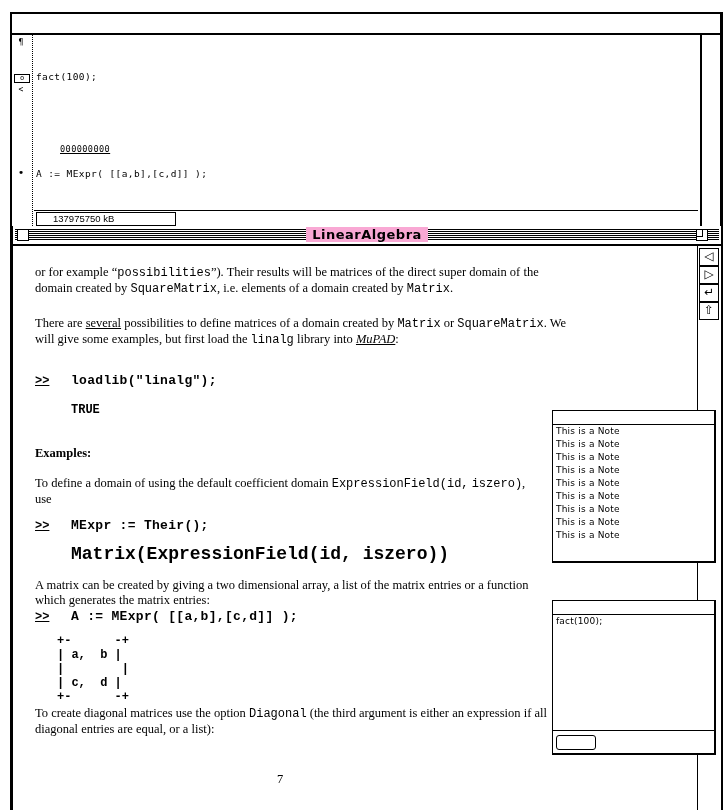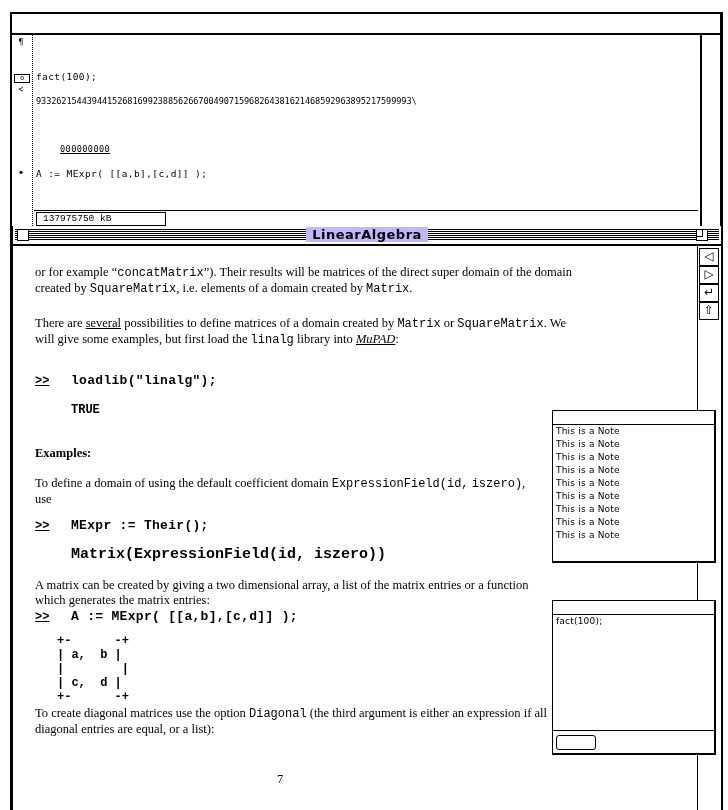--- a/index.html
+++ b/index.html
@@ -9,33 +9,33 @@
   
   #session { left:10px; top:12px; width:708px; height:212px; border:2px solid #000; border-right-width:3px; background:#fff; }
   #session-title { left:0; top:0; width:708px; height:19px; border-bottom:2px solid #000; background:#fff; }
   #session-gutter { left:0; top:21px; width:20px; height:191px; border-right:1px dotted #000; }
   #session-vscroll { left:688px; top:21px; width:20px; height:191px; border-left:2px solid #000; }
   #session-body { left:22px; top:21px; width:664px; height:170px; font-family:"DejaVu Sans Mono", monospace; font-size:9.5px; letter-spacing:0.4px; }
   .s-line { position:absolute; left:2px; white-space:nowrap; }
   .gut-mark { position:absolute; left:2px; width:14px; height:10px; font-size:8px; line-height:10px; text-align:center; font-family:"DejaVu Sans Mono", monospace; }
   .gut-box { border:1px solid #000; height:7px; line-height:7px; font-size:7px; }
   #session-status { left:22px; top:196px; width:664px; height:16px; border-top:1px solid #000; }
-  #memory-field { left:2px; top:1px; width:122px; height:12px; border:1px solid #000; font-family:Liberation Mono, monospace; font-size:9.5px; line-height:12px; padding-left:6px; }
+  #memory-field { left:2px; top:1px; width:122px; height:12px; border:1px solid #000; font-family:Liberation Sans, sans-serif; font-size:9.5px; line-height:12px; padding-left:16px; }
 
   
   #help { left:10px; top:226px; width:708px; height:584px; border-left:3px solid #000; border-right:2px solid #000; background:#fff; }
   #help-titlebar { left:0; top:0; width:708px; height:18px; border-bottom:2px solid #000; background:#fff; }
   .stripes { position:absolute; top:3px; height:11px;
     background:repeating-linear-gradient(to bottom, #000 0, #000 1px, #fff 1px, #fff 2px); }
   #close-box { left:4px; top:3px; width:10px; height:10px; border:1px solid #000; background:#fff; }
   #zoom-box { left:683px; top:3px; width:10px; height:10px; border:1px solid #000; background:#fff; }
   #zoom-box::after { content:""; position:absolute; left:0; top:0; width:5px; height:6px; border-right:1px solid #000; border-bottom:1px solid #000; }
   #collapse-box { left:696px; top:3px; width:8px; height:11px; background:repeating-linear-gradient(to bottom,#000 0,#000 1px,#fff 1px,#fff 2px); }
   #help-title { left:0; width:708px; top:1px; text-align:center; font-family:"DejaVu Sans", sans-serif; font-weight:bold; font-size:13px; line-height:16px; letter-spacing:0.5px; }
-  #help-title span { background:#c4b5fd; padding:0 6px; }
+  #help-title span { background:#f9a8d4; padding:0 6px; }
 
   #help-nav { left:684px; top:20px; width:22px; height:564px; border-left:1px solid #000; }
   .nav-btn { position:absolute; left:1px; width:18px; height:16px; border:1px solid #000; background:#fff; font-size:12px; line-height:15px; text-align:center; }
 
   #help-content { left:22px; top:34px; width:540px; font-family:"Liberation Serif", serif; font-size:12.5px; line-height:15px; }
   .p { position:absolute; left:0; width:540px; }
   .mono { font-family:"Liberation Mono", monospace; font-size:12px; }
   .prompt { position:absolute; left:0; font-family:"Liberation Mono", monospace; font-size:12px; text-decoration:underline; font-weight:bold; }
   .cmd { position:absolute; left:36px; white-space:nowrap; font-family:"Liberation Mono", monospace; font-size:13px; font-weight:bold; letter-spacing:0.3px; }
   .out { position:absolute; left:36px; white-space:nowrap; font-family:"Liberation Mono", monospace; font-size:12px; font-weight:bold; }
@@ -63,21 +63,20 @@
 
   <div id="session-gutter" class="abs">
     <span class="gut-mark" style="top:3px;">¶</span>
     <span class="gut-mark gut-box" style="top:39px;">o</span>
     <span class="gut-mark" style="top:50px;">&lt;</span>
     <span class="gut-mark" style="top:133px;font-size:11px;">•</span>
   </div>
 
   <div id="session-body" class="abs">
     <div class="s-line" style="top:36px;">fact(100);</div>
-    <div class="s-line" style="top:61px;font-size:8.6px;letter-spacing:-0.1px;">93326215443944152681699238856266700490715968264381621468592963895217599993\</div>
     <div class="s-line" style="top:109px;left:26px;font-size:8.6px;text-decoration:underline;">000000000</div>
     <div class="s-line" style="top:133px;">A := MExpr( [[a,b],[c,d]] );</div>
   </div>
 
   <div id="session-vscroll" class="abs"></div>
 
   <div id="session-status" class="abs">
     <div id="memory-field" class="abs">137975750 kB</div>
   </div>
 </div>
@@ -94,40 +93,40 @@
   <div id="help-nav" class="abs">
     <div class="nav-btn" style="top:2px;">◁</div>
     <div class="nav-btn" style="top:20px;">▷</div>
     <div class="nav-btn" style="top:38px;">↵</div>
     <div class="nav-btn" style="top:56px;">⇧</div>
   </div>
 
   <div id="help-content" class="abs">
 
     <div class="p" style="top:5px;">
-      <span>or for example “</span><span class="mono">concatMatrix</span><span>”).  Their results will be matrices of the direct super domain of the domain created by </span><span class="mono">SquareMatrix</span><span>, i.e. elements of a domain created by </span><span class="mono">Matrix</span><span>.</span>
+      <span>or for example “</span><span class="mono">possibilities</span><span>”).  Their results will be matrices of the direct super domain of the domain created by </span><span class="mono">SquareMatrix</span><span>, i.e. elements of a domain created by </span><span class="mono">Matrix</span><span>.</span>
     </div>
 
     <div class="p" style="top:56px;">
       <span>There are </span><span class="ul">several</span><span> possibilities to define matrices of a domain created by </span><span class="mono">Matrix</span><span> or </span><span class="mono">SquareMatrix</span><span>.  We will give some examples, but first load the </span><span class="mono">linalg</span><span> library into </span><span class="it ul">MuPAD</span><span>:</span>
     </div>
 
     <span class="prompt" style="top:114px;">&gt;&gt;</span>
     <span class="cmd" style="top:113px;">loadlib("linalg");</span>
     <span class="out" style="top:143px;">TRUE</span>
 
     <div class="p" style="top:186px;font-weight:bold;">Examples:</div>
 
     <div class="p" style="top:216px;width:500px;">
       <span>To define a domain of using the default coefficient domain </span><span class="mono">ExpressionField(id,</span> <span class="mono">iszero)</span><span>, use</span>
     </div>
 
     <span class="prompt" style="top:259px;">&gt;&gt;</span>
     <span class="cmd" style="top:258px;">MExpr := Their();</span>
-    <span class="out" style="top:287px;font-size:15px;">Matrix(ExpressionField(id, iszero))</span>
+    <span class="out" style="top:287px;font-size:18px;">Matrix(ExpressionField(id, iszero))</span>
 
     <div class="p" style="top:302px;width:500px;margin-top:16px;">A matrix can be created by giving a two dimensional array, a list of the matrix entries or a function which generates the matrix entries:</div>
 
     <span class="prompt" style="top:350px;">&gt;&gt;</span>
     <span class="cmd" style="top:349px;">A := MExpr( [[a,b],[c,d]] );</span>
 
     <div class="p" style="top:512px;left:0;width:490px;text-align:center;">7</div>
 
     <div class="p" style="top:446px;">
       <span>To create diagonal matrices use the option </span><span class="mono">Diagonal</span><span> (the third argument is either an expression if all diagonal entries are equal, or a list):</span>

